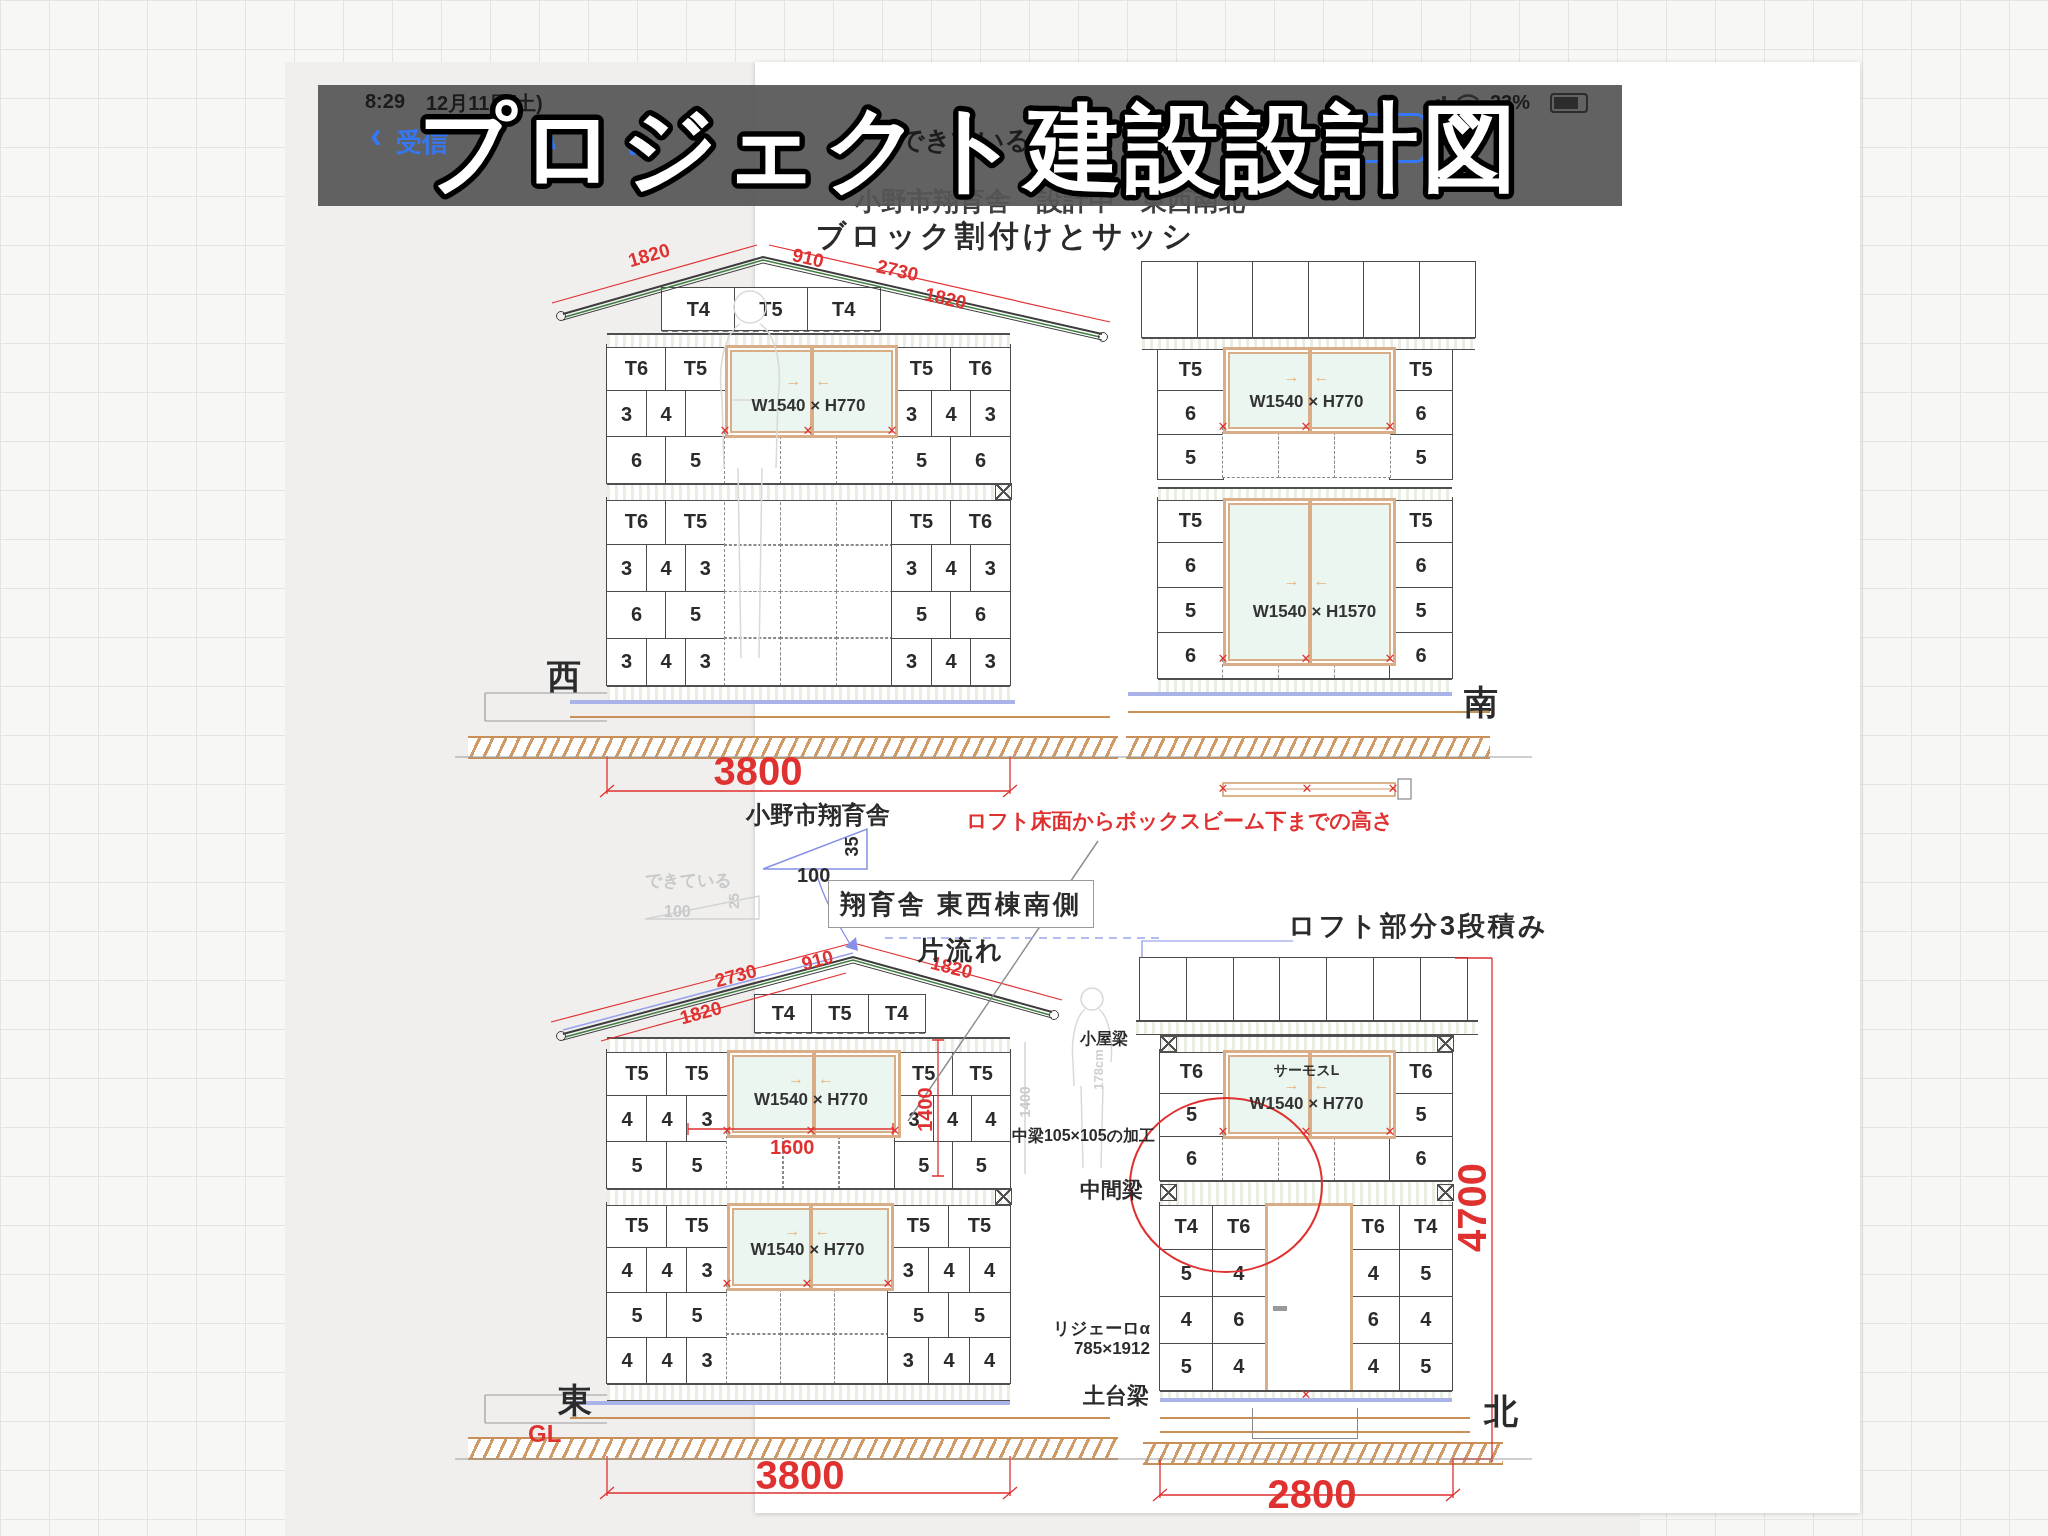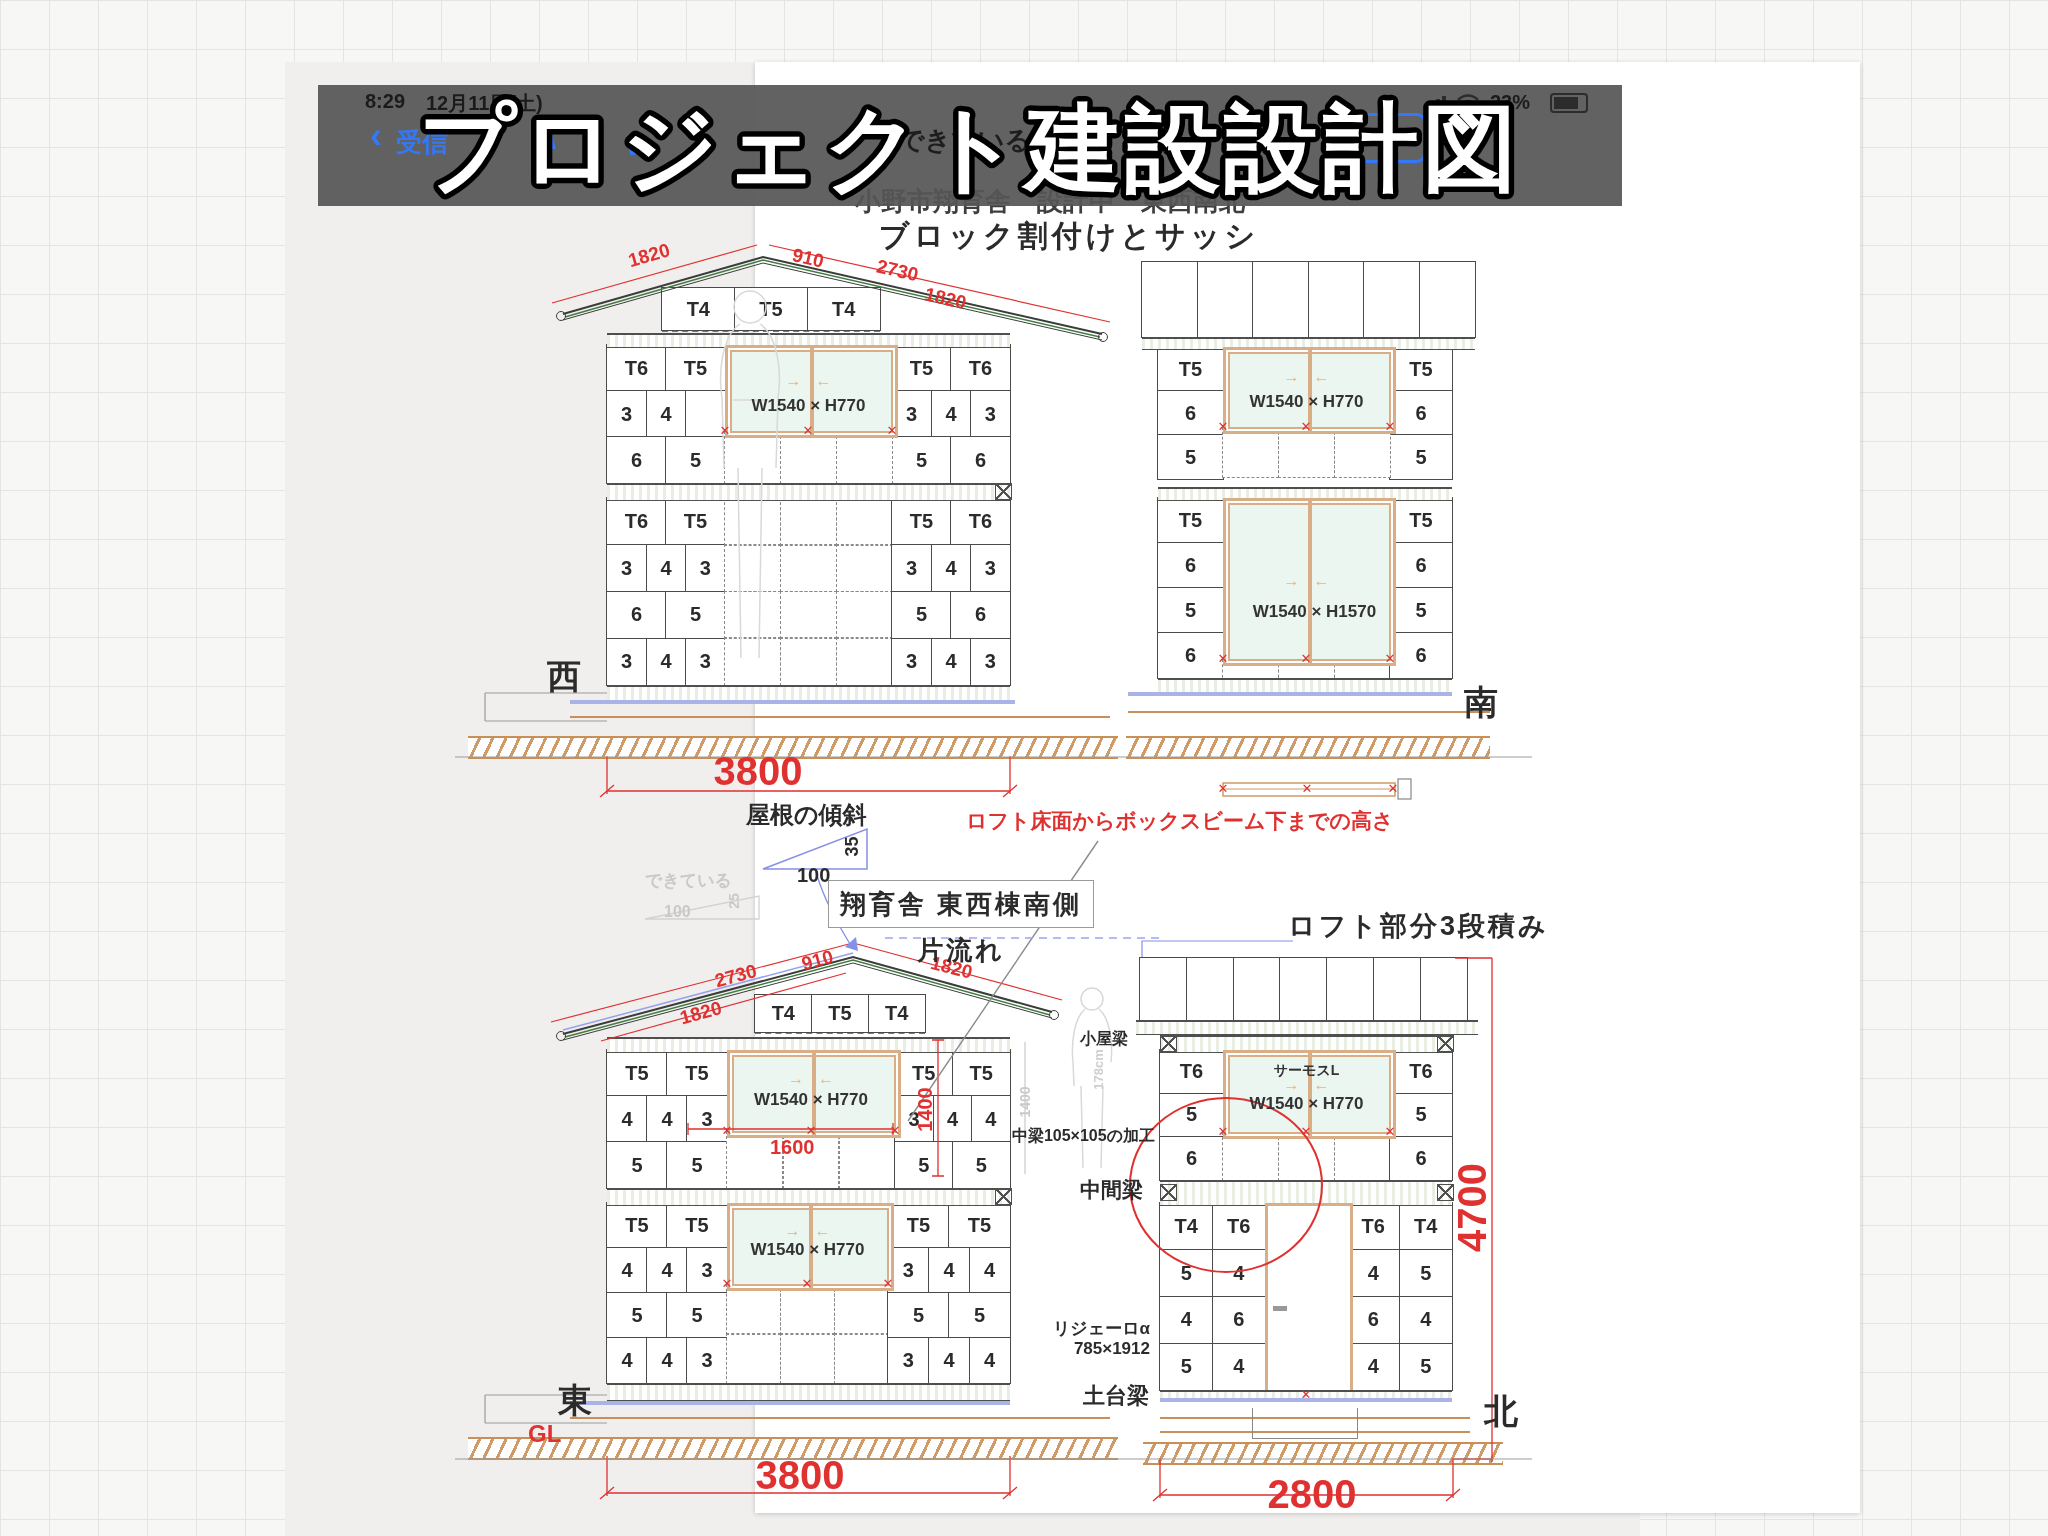--- a/index.html
+++ b/index.html
@@ -55,21 +55,21 @@
   svg text{font-family:"Liberation Sans","DejaVu Sans",sans-serif}
 </style>
 </head>
 <body>
 
 <div class="abs shot">
   <div class="abs sheet"></div>
 </div>
 
 <div class="lbl" style="left:745px;top:184px;width:610px;text-align:center;font-size:26px;color:#3f3f3f;z-index:5">小野市翔育舎　設計中　東西南北</div>
-<div class="lbl" style="left:834px;top:216px;width:470px;text-align:center;font-size:30px;letter-spacing:4px">ブロック割付けとサッシ</div>
+<div class="lbl" style="left:771px;top:216px;width:470px;text-align:center;font-size:30px;letter-spacing:4px">ブロック割付けとサッシ</div>
 
 <svg class="abs" style="left:0;top:0;z-index:4" width="2048" height="1536" viewBox="0 0 2048 1536">
 
   <g stroke="#3c3c3c" fill="none">
     <path d="M563,314 L763,257 L1102,334" stroke-width="2"></path>
     <path d="M563,320 L763,263 L1102,340" stroke-width="1"></path>
     <path d="M565,317 L763,260 L1100,337" stroke="#3f7d3f" stroke-width="1.5"></path>
     <circle cx="561" cy="316" r="4.5"></circle>
       <circle cx="1103" cy="337" r="4.5"></circle>
   </g>
@@ -357,21 +357,21 @@
 <i class="xm" style="left:1299px;top:420px">✕</i>
 <i class="xm" style="left:1383px;top:420px">✕</i>
 <i class="xm" style="left:1216px;top:652px">✕</i>
 <i class="xm" style="left:1299px;top:652px">✕</i>
 <i class="xm" style="left:1383px;top:652px">✕</i>
 <i class="xm" style="left:1216px;top:782px">✕</i>
 <i class="xm" style="left:1300px;top:782px">✕</i>
 <i class="xm" style="left:1386px;top:782px">✕</i>
 <div class="lbl dir" style="left:1464px;top:680px">南</div>
 
-<div class="lbl" style="left:746px;top:799px;font-size:24px">屋根の傾斜</div>
+<div class="lbl" style="left:746px;top:799px;font-size:24px">小野市翔育舎</div>
 <div class="lbl rot" style="left:832px;top:836px;width:40px;text-align:center;font-size:18px">35</div>
 <div class="lbl" style="left:797px;top:864px;font-size:20px">100</div>
 <div class="lbl gray" style="left:645px;top:869px;font-size:17px">できている</div>
 <div class="lbl gray rot" style="left:716px;top:893px;width:36px;text-align:center;font-size:14px">25</div>
 <div class="lbl gray" style="left:664px;top:903px;font-size:16px">100</div>
 <div class="capbox" style="left:828px;top:880px;width:264px;height:46px;line-height:46px;font-size:26px;letter-spacing:3px">翔育舎 東西棟南側片流れ</div>
 <div class="lbl red" style="left:966px;top:807px;font-size:21px">ロフト床面からボックスビーム下までの高さ</div>
 <div class="lbl" style="left:1288px;top:908px;font-size:27px;letter-spacing:3px">ロフト部分3段積み</div>
 
 <div class="blocks" style="left:755px;top:995px;width:170px;height:37px;border-bottom:2px dashed #777">

